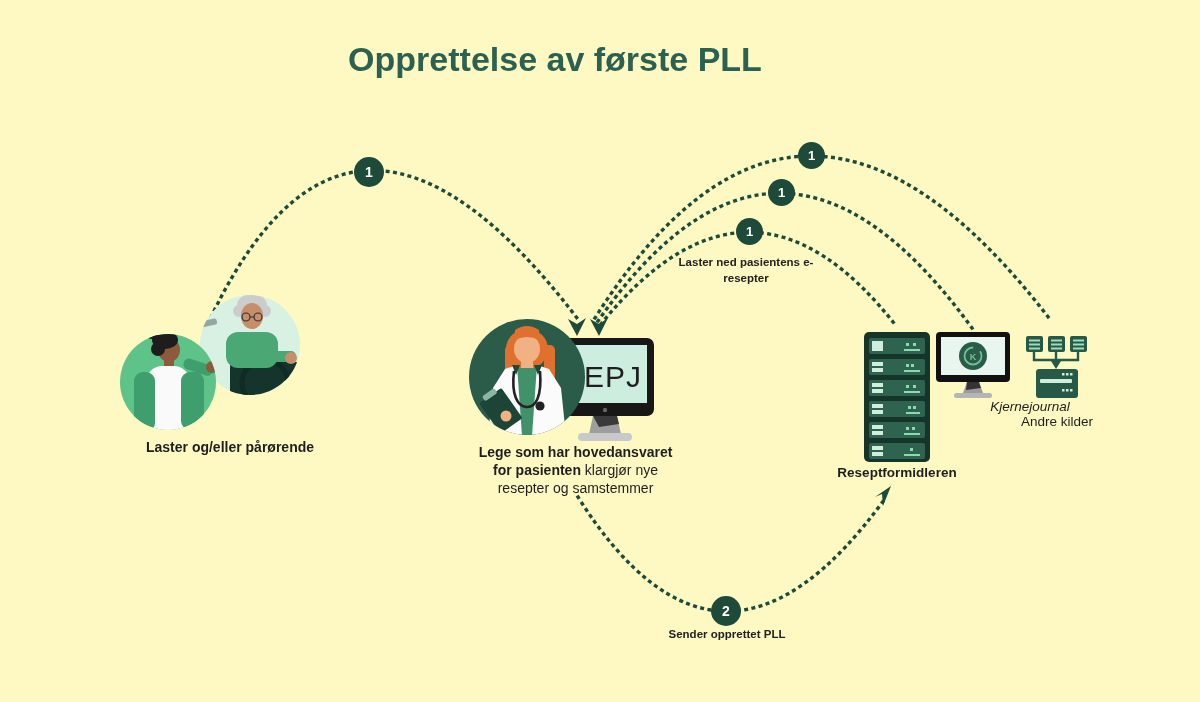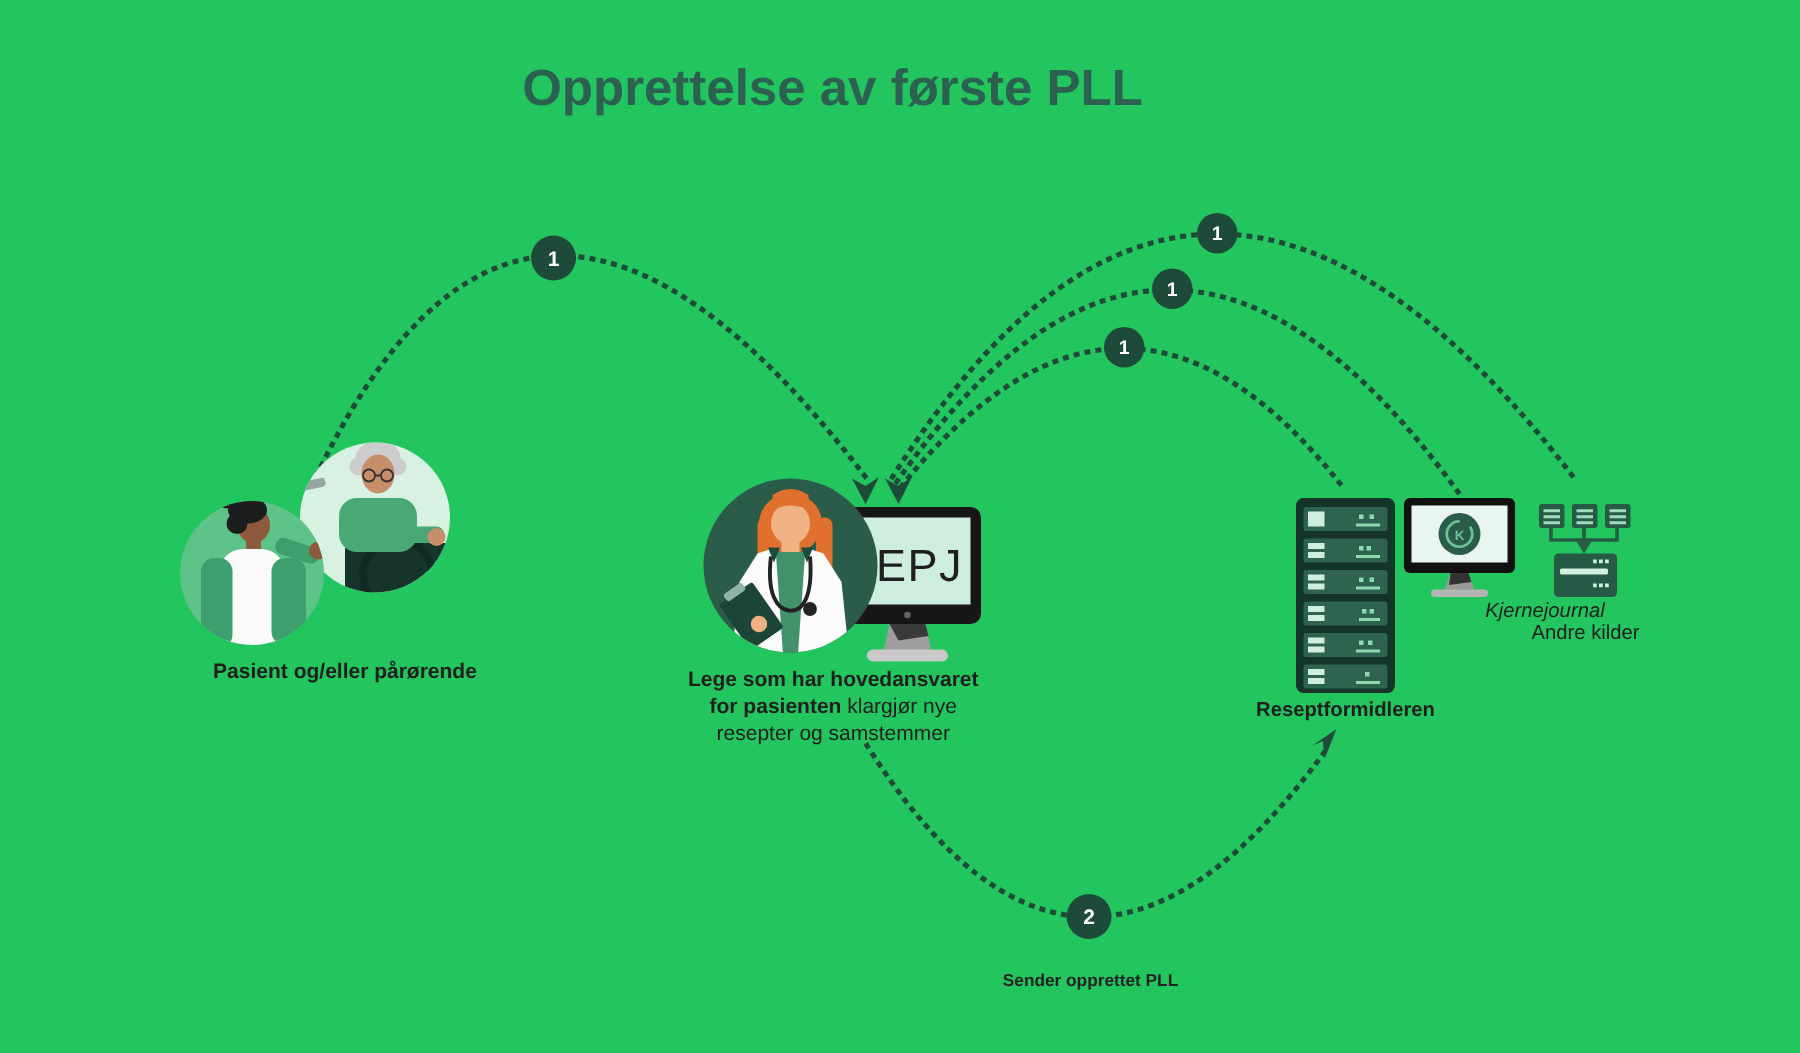--- a/index.html
+++ b/index.html
@@ -1,17 +1,17 @@
 <!DOCTYPE html>
 <html><head>
 <meta charset="utf-8">
 <style>
   html,body{margin:0;padding:0;}
   body{font-family:"Liberation Sans", sans-serif; background:#f2f2f1;}
-  .stage{position:relative;width:1200px;height:702px;background:#22c55e;overflow:hidden;}
+  .stage{position:relative;width:1200px;height:702px;background:#fef9c3;overflow:hidden;}
   .title{position:absolute;left:555px;top:40px;transform:translateX(-50%);
          font-size:34px;font-weight:700;color:#2c6152;white-space:nowrap;margin:0;}
   svg.layer{position:absolute;left:0;top:0;}
   .arc{fill:none;stroke:#1d4a39;stroke-width:3.4;stroke-dasharray:.6 6.8;stroke-linecap:square;}
   .badge{position:absolute;background:#1d4a39;color:#fff;border-radius:50%;
          display:flex;align-items:center;justify-content:center;
          font-weight:700;font-size:14px;}
   .badge.s30{width:30px;height:30px;}
   .badge.s27{width:27px;height:27px;font-size:13px;}
   .flow-label{position:absolute;transform:translateX(-50%);text-align:center;
@@ -219,26 +219,27 @@
       </g>
     </g>
   </svg>
 
   <div class="badge s30" style="left:354px;top:157px;">1</div>
   <div class="badge s27" style="left:798px;top:142px;">1</div>
   <div class="badge s27" style="left:768px;top:179px;">1</div>
   <div class="badge s27" style="left:736px;top:218px;">1</div>
   <div class="badge s30" style="left:711px;top:596px;">2</div>
 
-  <div class="flow-label" style="left:727px;top:627px;width:220px;margin-top:20px;">Sender opprettet PLL</div>
+  <div class="flow-label" style="left:746px;top:255px;width:160px;">Laster ned pasientens e-resepter</div>
+  <div class="flow-label" style="left:727px;top:627px;width:220px;">Sender opprettet PLL</div>
 
   <div class="caption" style="left:125px;top:439px;width:210px;">
-    <b class="block">Pasient og/eller pårørende</b>
+    <b class="block">Laster og/eller pårørende</b>
   </div>
-  <div class="caption" style="left:448px;top:444px;width:215px;">
+  <div class="caption" style="left:468px;top:444px;width:215px;">
     <b>Lege som har hovedansvaret for pasienten</b> <span>klargjør nye resepter og samstemmer</span>
   </div>
 
   <div class="icon-label bold" style="left:897px;top:465px;text-align:center;">Reseptformidleren</div>
   <div class="icon-label" style="left:1030px;top:399px;font-style:italic;">Kjernejournal</div>
   <div class="icon-label" style="left:1057px;top:414px;">Andre kilder</div>
 
 </div>
 
 </body></html>

